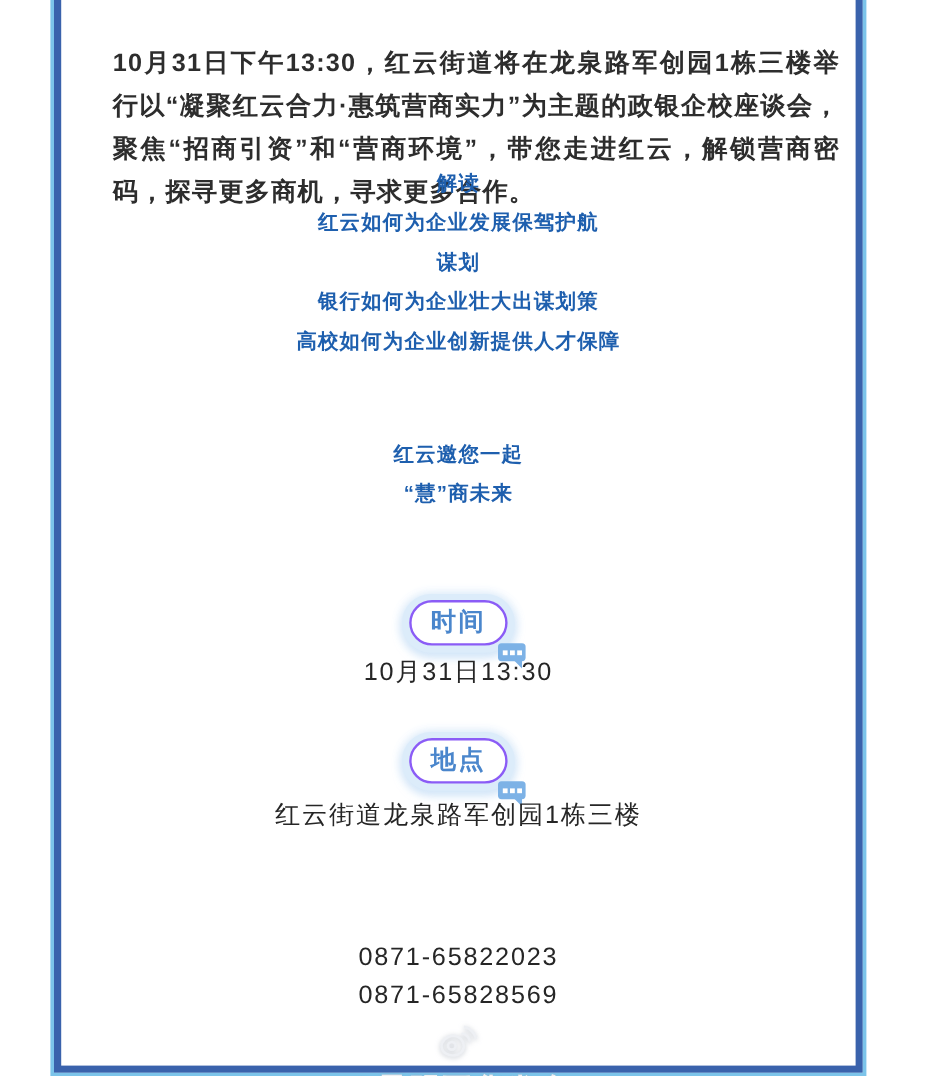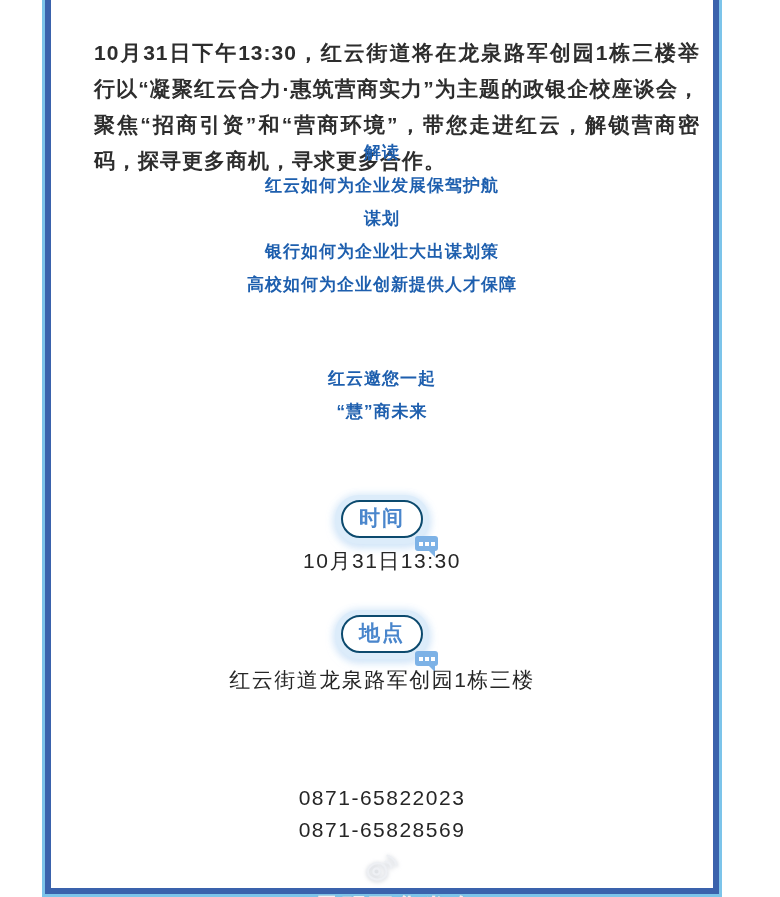--- a/index.html
+++ b/index.html
@@ -70,21 +70,21 @@
     position: relative;
     display: inline-block;
     background: #dcecfa;
     border-radius: 24px;
     padding: 5px 6px 6px;
     box-shadow: 0 0 10px #d8e9f9, 0 3px 8px rgba(160, 200, 240, 0.55);
   }
   .badge-pill {
     display: block;
     background: #ffffff;
-    border: 2px solid #0c4a6e;
+    border: 2px solid #8b5cf6;
     border-radius: 19px;
     padding: 2px 16px 4px;
     color: #4a86cc;
     font-weight: 700;
     font-size: 21px;
     letter-spacing: 2px;
     white-space: nowrap;
   }
   .bubble {
     position: absolute;

